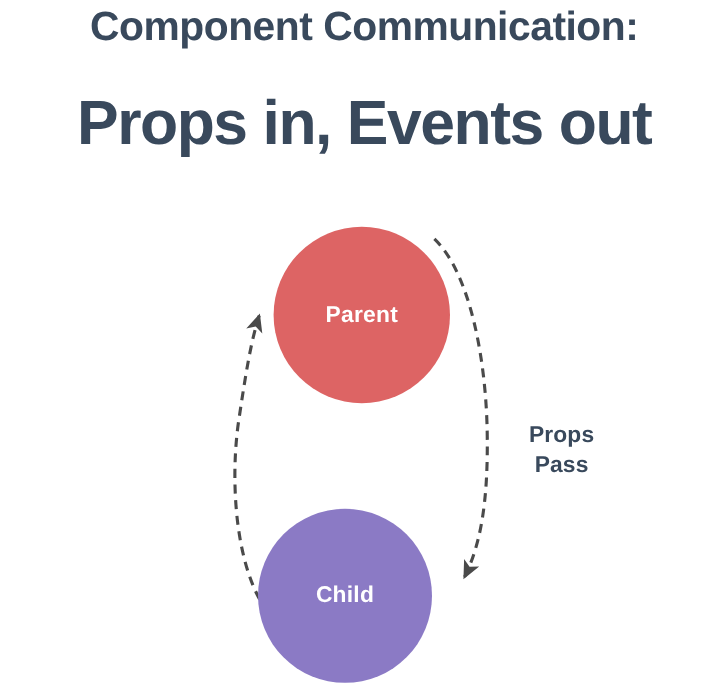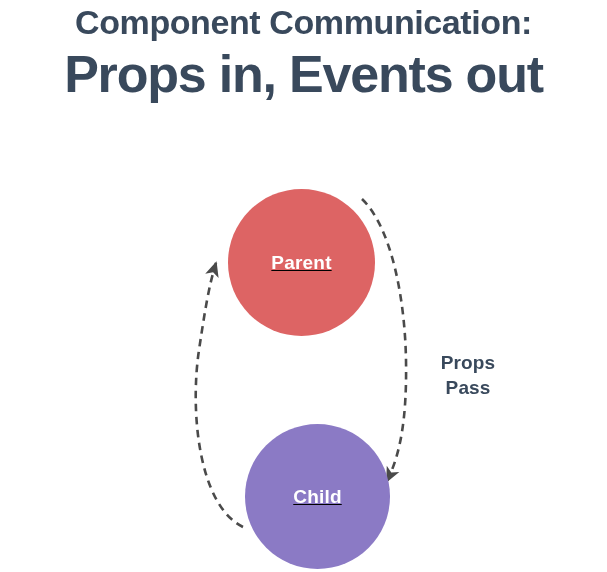--- a/index.html
+++ b/index.html
@@ -45,20 +45,21 @@
   }
   .title-line-2 {
     display: block;
     font-family: "Liberation Sans", sans-serif;
     font-weight: bold;
     font-size: 52px;
     line-height: 60px;
     letter-spacing: -1.2px;
     color: #39495c;
     white-space: nowrap;
+    margin-top: 29px;
   }
 
   
   .diagram {
     position: absolute;
     left: 0;
     top: 0;
     width: 607px;
     height: 572px;
   }
@@ -72,39 +73,38 @@
     pointer-events: none;
   }
 
   .node {
     position: absolute;
     border-radius: 50%;
     display: flex;
     align-items: center;
     justify-content: center;
     z-index: 2;
-    text-decoration: underline;
   }
   .node-label {
     font-family: "Liberation Sans", sans-serif;
     font-weight: bold;
     font-size: 19px;
     color: #ffffff;
     letter-spacing: 0.2px;
     user-select: none;
   }
   #node-parent {
     left: 228px;
     top: 189px;
     width: 147px;
     height: 147px;
     background: #dd6464;
   }
   #node-child {
-    left: 245px;
+    left: 215px;
     top: 424px;
     width: 145px;
     height: 145px;
     background: #8b7ac5;
   }
 
   
   .edge-label {
     position: absolute;
     z-index: 3;

